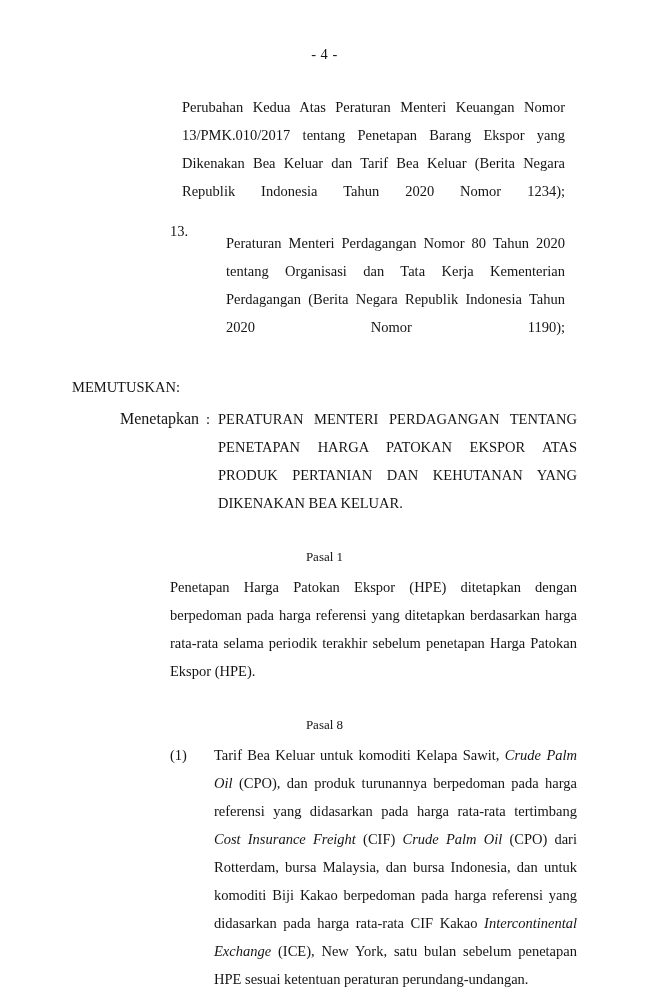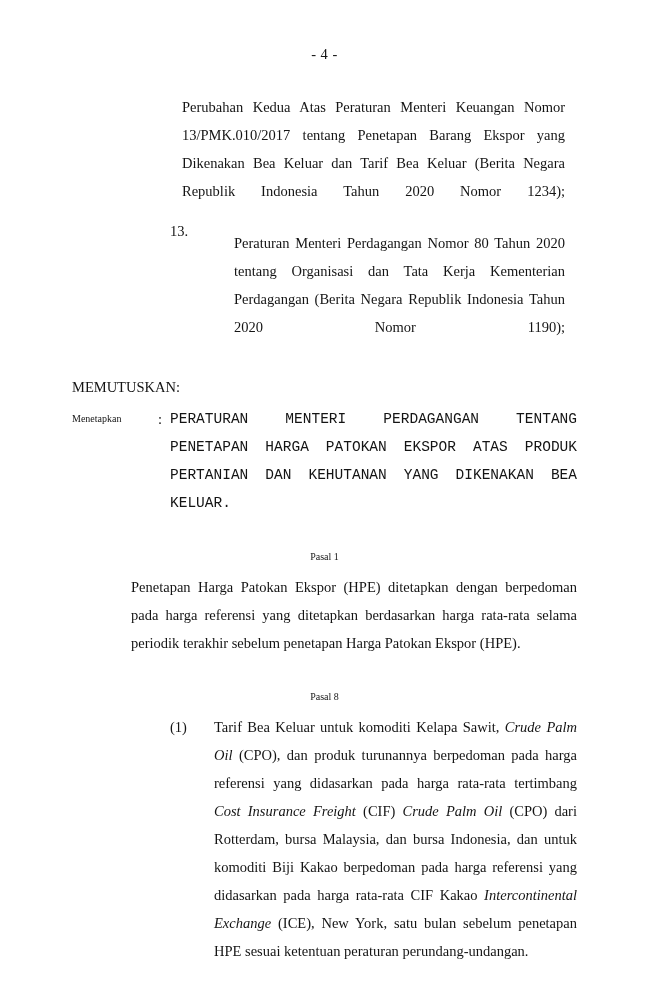--- a/index.html
+++ b/index.html
@@ -43,21 +43,20 @@
     text-align: justify;
     text-align-last: left;
     font-size: 14.5px;
     line-height: 28px;
     margin: 0;
   }
   .numbered {
     display: flex;
     margin-left: 98px;
     margin-top: 0;
-    gap: 8px;
   }
   .numbered .num {
     width: 44px;
     flex: 0 0 44px;
     font-size: 14.5px;
     line-height: 28px;
   }
   .numbered .txt {
     flex: 1 1 auto;
   }
@@ -67,41 +66,41 @@
     line-height: 28px;
     margin-top: 20px;
     margin-bottom: 2px;
   }
   .menetapkan-row {
     display: flex;
     margin-top: 4px;
   }
   .menetapkan-row .label {
     flex: 0 0 86px;
-    font-size: 10px;
+    font-size: 16px;
     line-height: 28px;
+    margin-left: 48px;
   }
   .menetapkan-row .colon {
     flex: 0 0 12px;
     font-size: 14.5px;
     line-height: 28px;
   }
   .menetapkan-row .content {
     flex: 1 1 auto;
-    font-family: Liberation Mono, monospace;
   }
   .pasal-title {
     text-align: center;
-    font-size: 10px;
+    font-size: 13px;
     line-height: 28px;
     margin-top: 26px;
     margin-bottom: 2px;
   }
   .pasal-body {
-    margin-left: 59px;
+    margin-left: 98px;
   }
   .ayat {
     display: flex;
     margin-left: 98px;
   }
   .ayat .marker {
     flex: 0 0 44px;
     font-size: 14.5px;
     line-height: 28px;
   }

